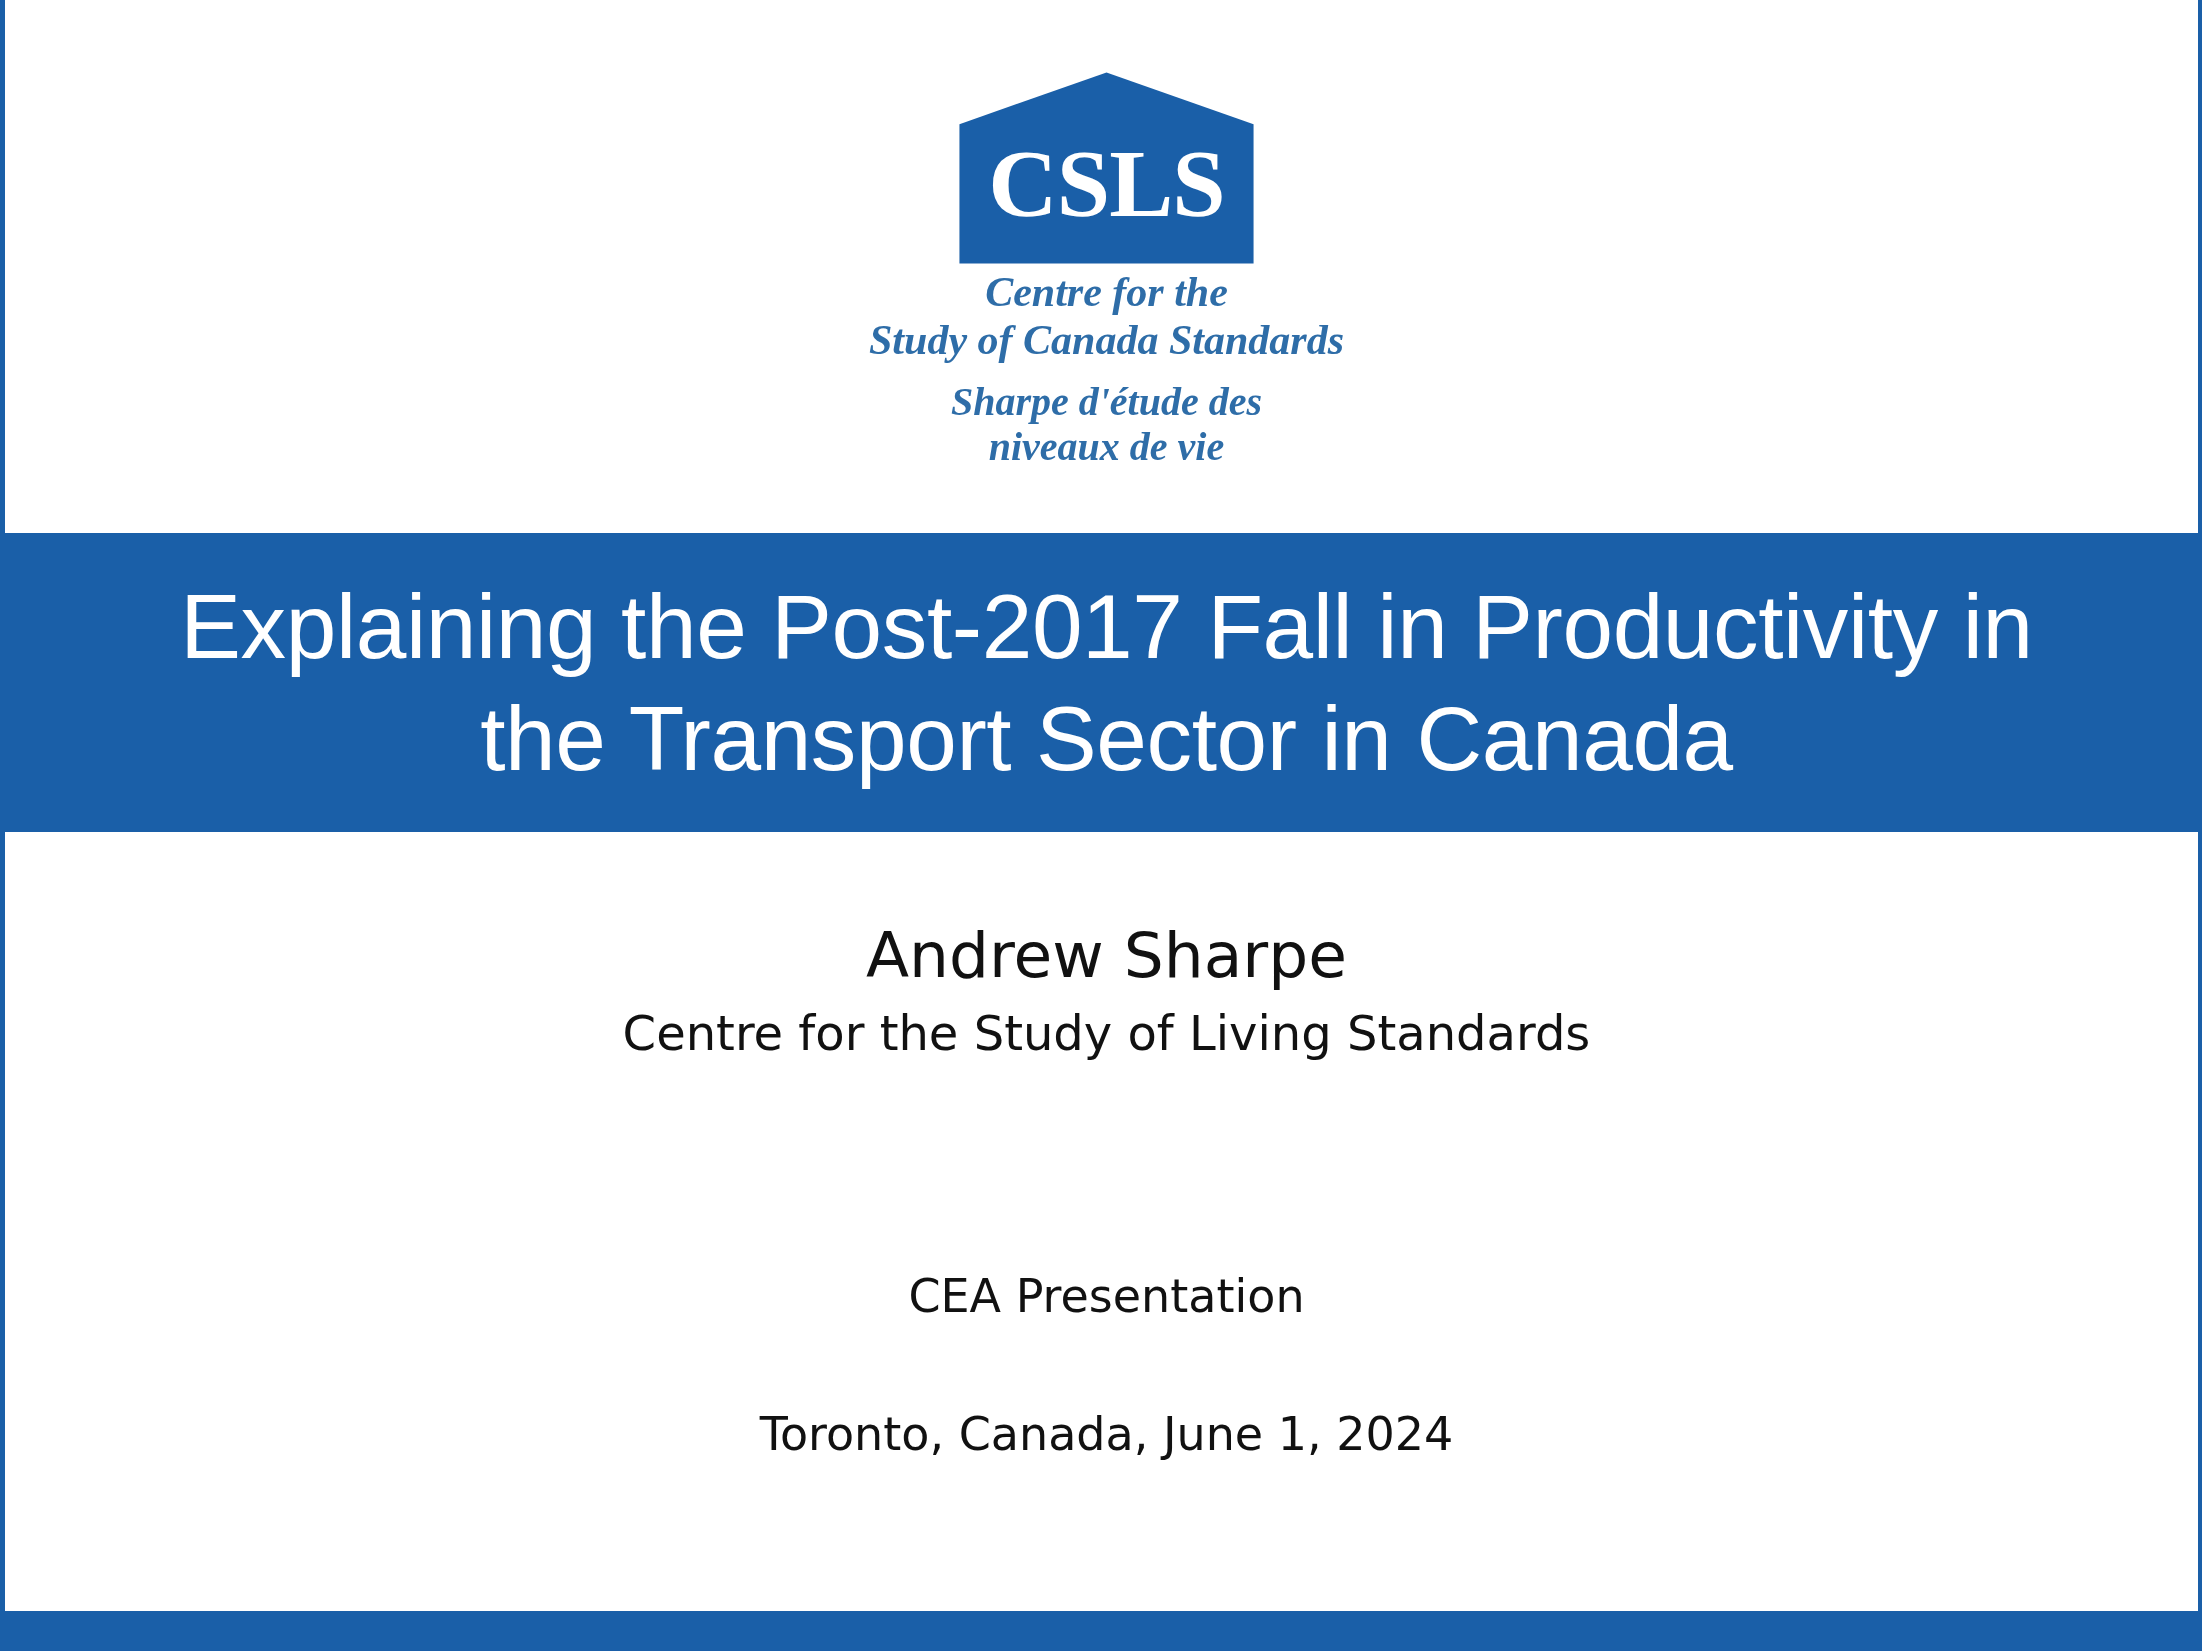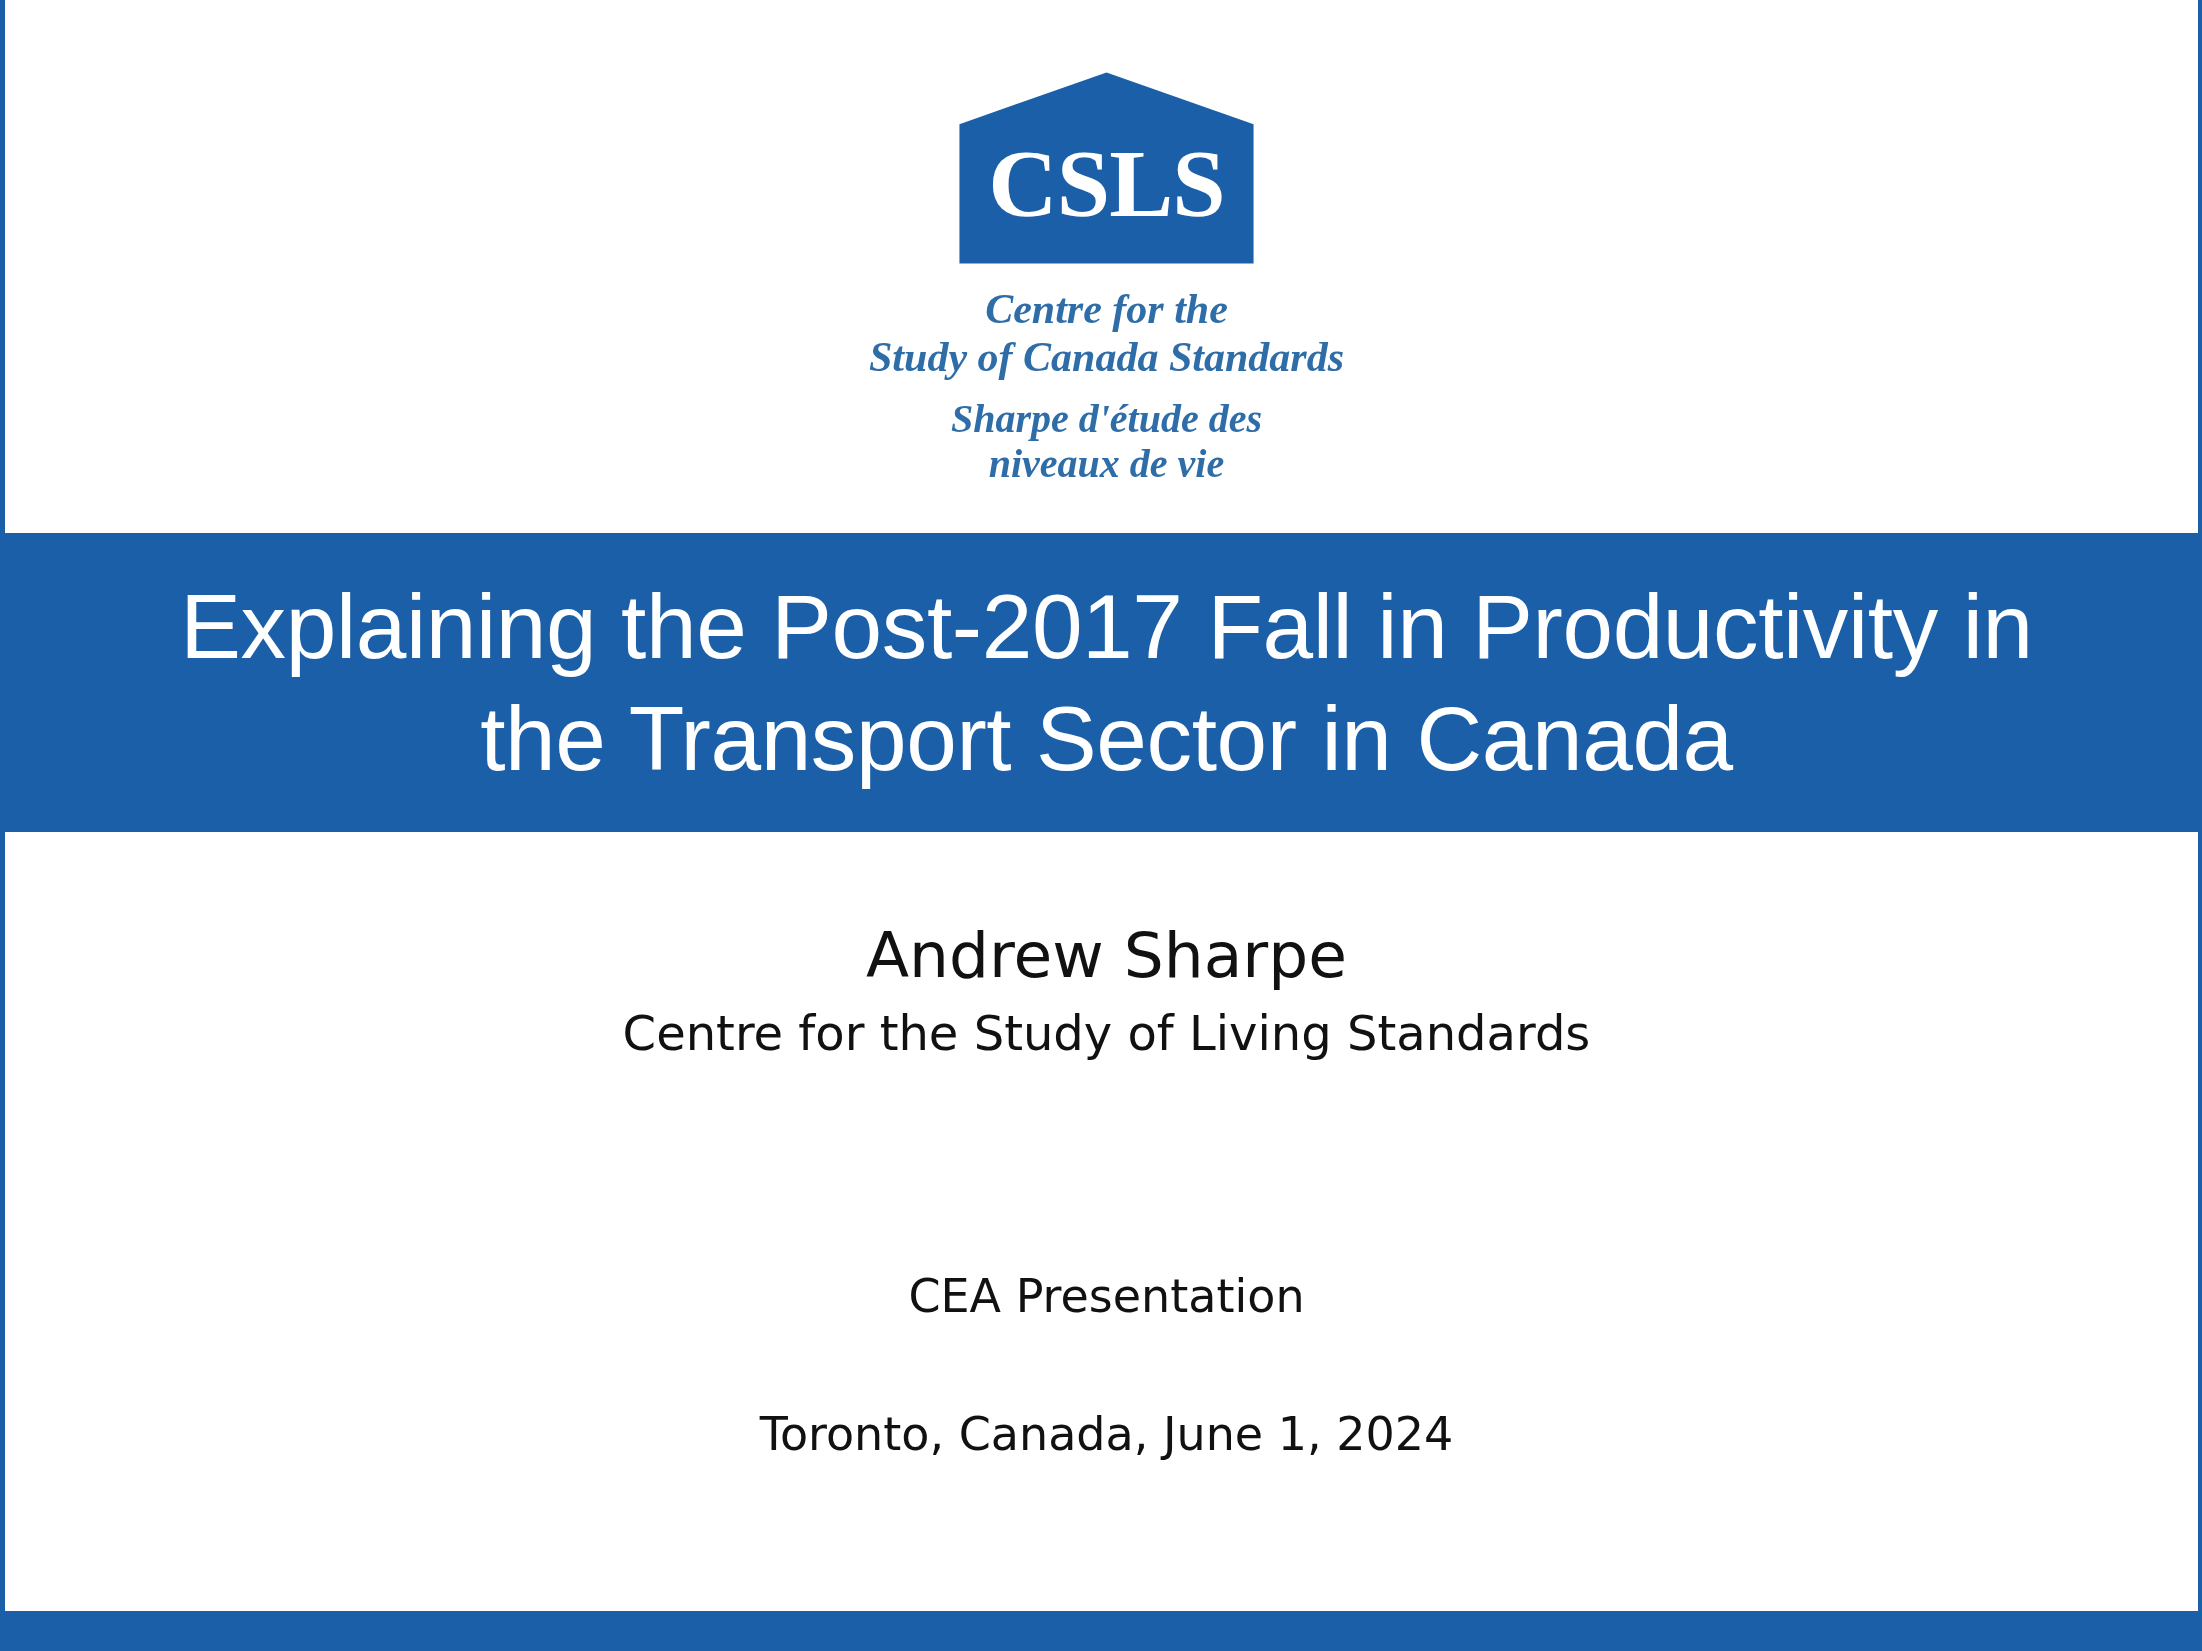--- a/index.html
+++ b/index.html
@@ -59,21 +59,21 @@
   .logo-line {
     font-family: "Liberation Serif", serif;
     font-style: italic;
     font-weight: 700;
     color: #2e6da8;
     text-align: center;
     line-height: 1.14;
   }
   .logo-en { font-size: 42px; }
   .logo-fr { font-size: 40px; }
-  .logo-en-wrap { margin-top: 19px; }
+  .logo-en-wrap { margin-top: 2px; }
   .logo-fr-wrap { margin-top: 13.8px; }
 
   
   .title-bar {
     position: absolute;
     left: 0;
     top: 533px;
     width: 2203px;
     height: 299px;
     background: #1a5fa8;

